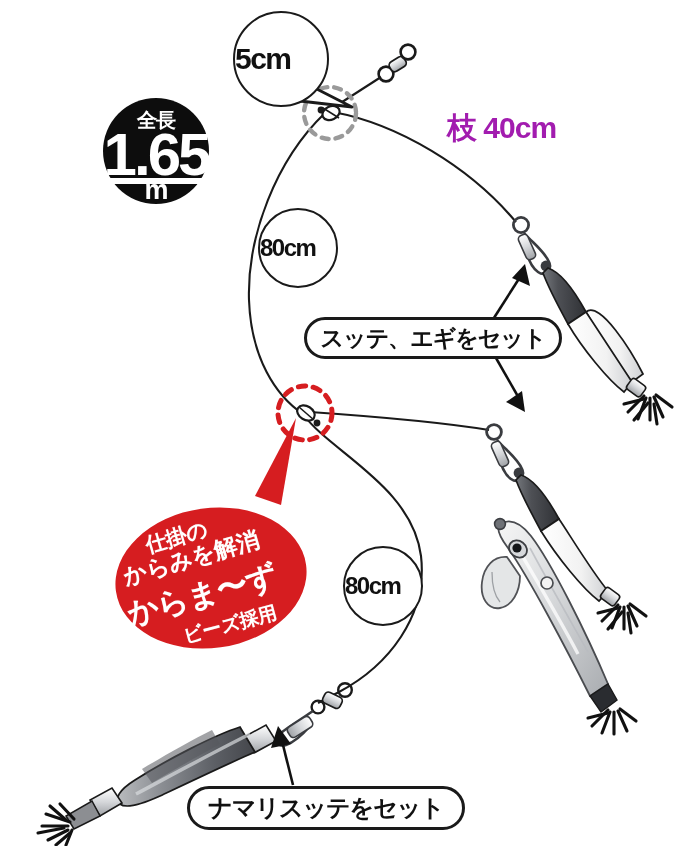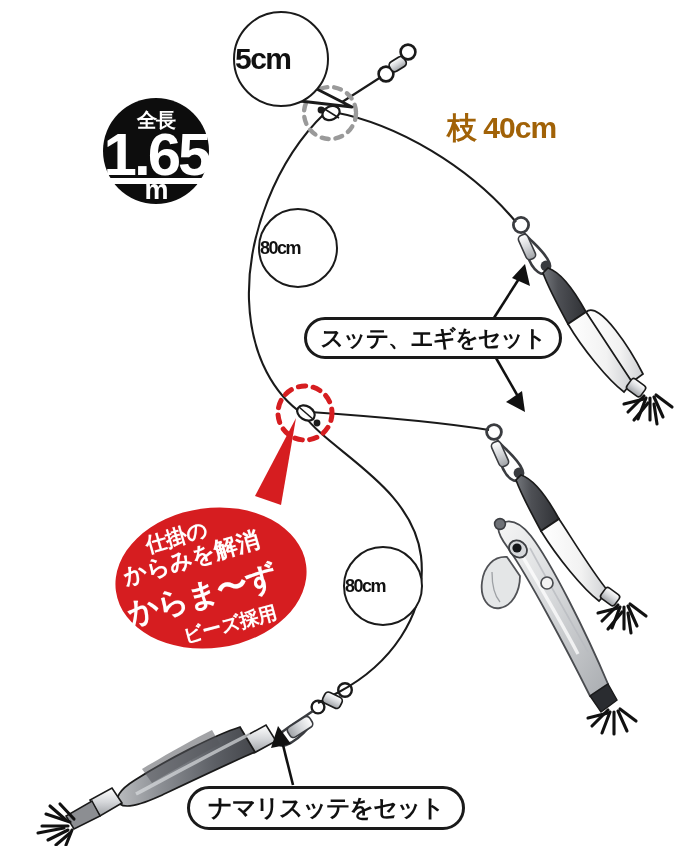--- a/index.html
+++ b/index.html
@@ -3,40 +3,40 @@
 <meta charset="utf-8">
 <style>
   html,body{margin:0;padding:0;background:#ffffff;}
   body{
     width:700px;height:846px;
     font-family:"Liberation Sans","DejaVu Sans",sans-serif;
     overflow:hidden;position:relative;
   }
   #stage{position:absolute;left:0;top:0;width:700px;height:846px;background:#fff;}
   svg.layer{position:absolute;left:0;top:0;width:700px;height:846px;}
-  .txt{position:absolute;white-space:nowrap;color:#a16207;}
+  .txt{position:absolute;white-space:nowrap;color:#a21caf;}
 
   
   .badge{
     position:absolute;left:103px;top:98px;width:106px;height:106px;
     border-radius:50%;background:#0d0d0d;color:#fff;
     display:flex;flex-direction:column;align-items:center;justify-content:flex-end;
     line-height:1;
   }
   .badge .b-sub{font-size:20px;font-weight:700;letter-spacing:-1px;margin-bottom:-2px;}
   .badge .b-num{font-size:60px;font-weight:700;letter-spacing:-3px;margin-top:-3px;text-decoration:underline;}
   .badge .b-unit{font-size:27px;font-weight:700;margin-top:-8px;letter-spacing:-1px;}
 
   
   .circ{
     position:absolute;border:2.6px solid #1a1a1a;border-radius:50%;
     background:#fff;display:flex;align-items:center;justify-content:flex-start;
     color:#111;font-weight:700;
   }
-  .circ span{font-size:18px;letter-spacing:-1.5px;}
+  .circ span{font-size:24px;letter-spacing:-1.5px;}
   #circle-80-upper{left:258px;top:208px;width:76px;height:76px;}
   #circle-80-lower{left:343px;top:546px;width:76px;height:76px;}
   #bubble-5cm{left:233px;top:11px;width:92px;height:92px;border-width:2.8px;}
   #bubble-5cm span{font-size:30px;}
 
   
   .pill{
     position:absolute;border:3px solid #1a1a1a;border-radius:999px;background:#fff;
     display:flex;align-items:center;justify-content:center;
     color:#111;font-weight:700;letter-spacing:-1px;font-family:Liberation Mono, monospace;

